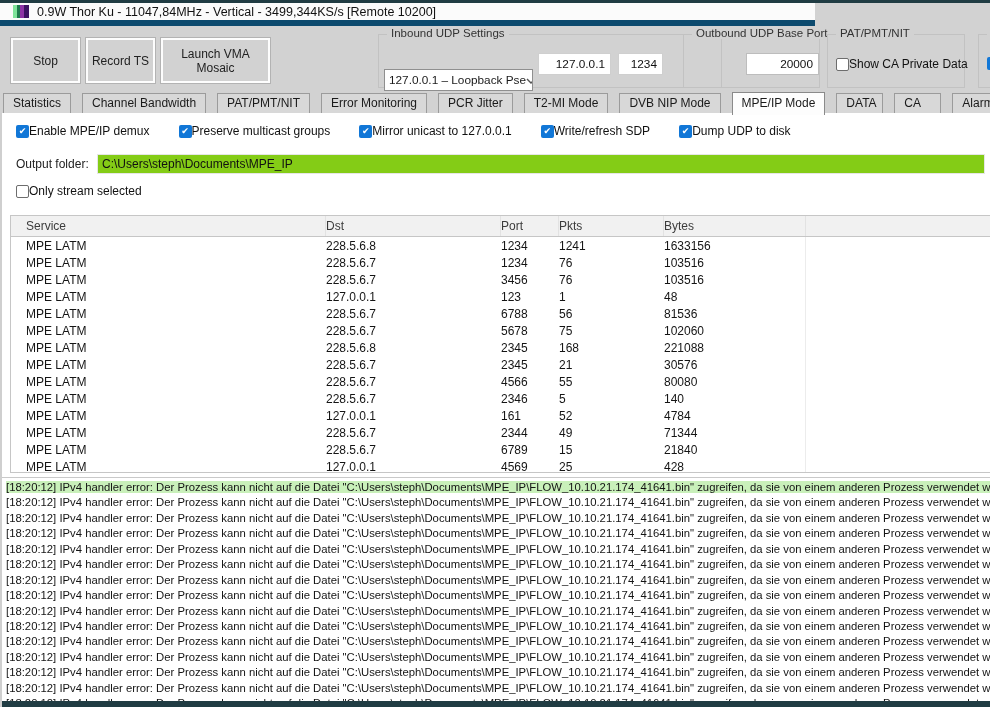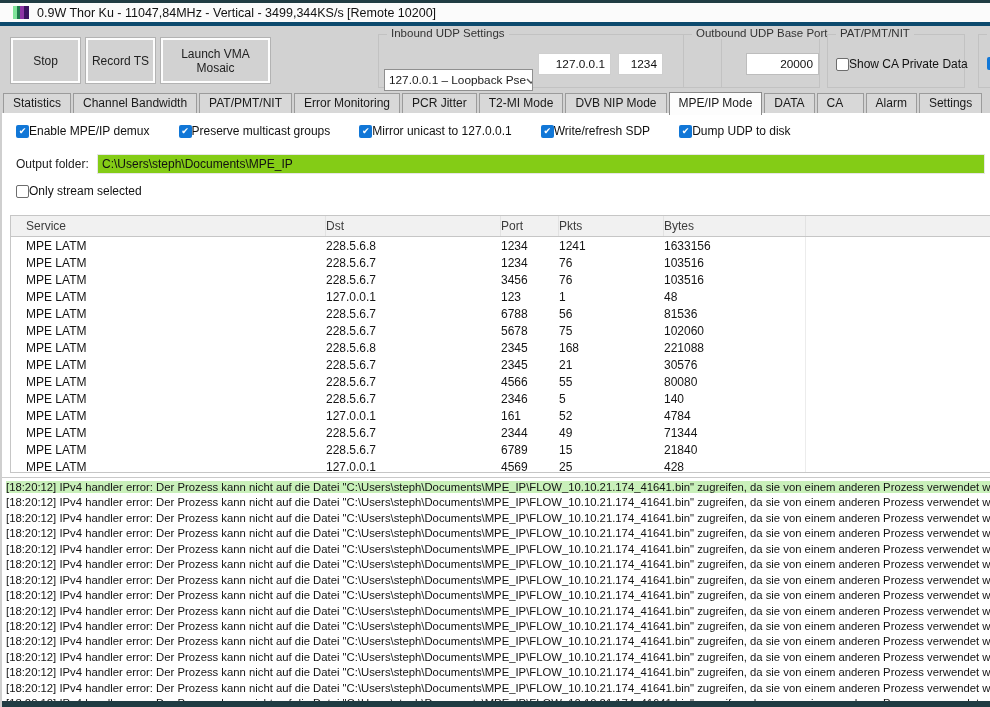--- a/index.html
+++ b/index.html
@@ -1,20 +1,20 @@
 <!DOCTYPE html>
 <html><head>
 <meta charset="utf-8">
 <style>
   * { margin:0; padding:0; box-sizing:border-box; }
   html,body { width:990px; height:707px; overflow:hidden; }
   body { font-family:"Liberation Sans", sans-serif; font-size:12px; color:#1a1a1a; background:#d2d2d2; position:relative; }
 
   .top-strip { position:absolute; top:0; left:0; width:990px; height:3px; background:#203c43; }
-  .titlebar { position:absolute; top:3px; left:0; width:990px; height:23px; background:#fbfbfb; display:flex; align-items:center; padding-left:13px; gap:8px; border-bottom:4px solid #0c4a6e; }
+  .titlebar { position:absolute; top:3px; left:0; width:815px; height:23px; background:#fbfbfb; display:flex; align-items:center; padding-left:13px; gap:8px; border-bottom:6px solid #0c4a6e; }
   .app-icon { width:16px; height:13px; background:linear-gradient(90deg,#7fe39a 0 25%,#1f7a4d 25% 45%,#8d33a5 45% 70%,#3c1262 70% 100%); }
   .title-text { font-size:12.5px; color:#111; white-space:nowrap; }
 
   .toolbar { position:absolute; top:26px; left:0; width:990px; height:66px; background:#d2d2d2; }
   .btn-row { position:absolute; left:10px; top:11px; display:flex; gap:4px; }
   .tb-btn { width:71px; height:47px; background:#d2d2d2; border:1px solid #b3b3b3; box-shadow:inset 0 0 0 2px #fdfdfd; font-family:inherit; font-size:12px; color:#222; }
   .tb-btn.wide { width:111px; }
 
   .groupbox { position:absolute; border:1px solid #c2c2c2; height:54px; top:8px; }
   .groupbox .gb-label { position:absolute; top:-8px; left:8px; background:#d2d2d2; padding:0 4px; font-size:11.5px; color:#333; white-space:nowrap; }
@@ -30,21 +30,21 @@
   .f-port { left:239px; width:45px; }
   .f-baseport { left:62px; width:73px; border:1px solid #bdbdbd; }
 
   .cb { width:13px; height:13px; flex:0 0 13px; border-radius:2px; display:inline-flex; align-items:center; justify-content:center; }
   .cb.on { background:#1177d7; color:#fff; font-size:9px; line-height:1; }
   .cb.off { background:#fff; border:1px solid #6d6d6d; }
   .cb-item { display:inline-flex; align-items:center; gap:0; white-space:nowrap; font-size:12px; color:#111; }
 
   .gb-check { position:absolute; left:8px; top:22px; }
 
-  .tabstrip { position:absolute; top:92px; left:3px; width:987px; height:21px; display:flex; gap:2px; align-items:flex-end; }
+  .tabstrip { position:absolute; top:92px; left:3px; width:987px; height:21px; display:flex; gap:11px; align-items:flex-end; }
   .tab { height:20px; line-height:18px; padding:0 9px; background:#d8d8d8; border:1px solid #9b9b9b; border-bottom:none; font-size:12px; color:#1a1a1a; white-space:nowrap; }
   .tab.sel { background:#fdfdfd; height:23px; line-height:21px; margin-bottom:-2px; border-color:#8a8a8a; z-index:3; }
   .tab.fixed { min-width:47px; text-align:left; }
 
   .content { position:absolute; top:113px; left:0; width:990px; height:588px; background:#fff; }
   .left-edge { position:absolute; top:113px; left:0; width:2px; height:594px; background:#cfcfcf; z-index:5; }
 
   .opt-row { position:absolute; left:16px; top:11px; display:flex; gap:29px; }
 
   .folder-row { position:absolute; left:16px; top:41px; right:5px; display:flex; align-items:center; }

